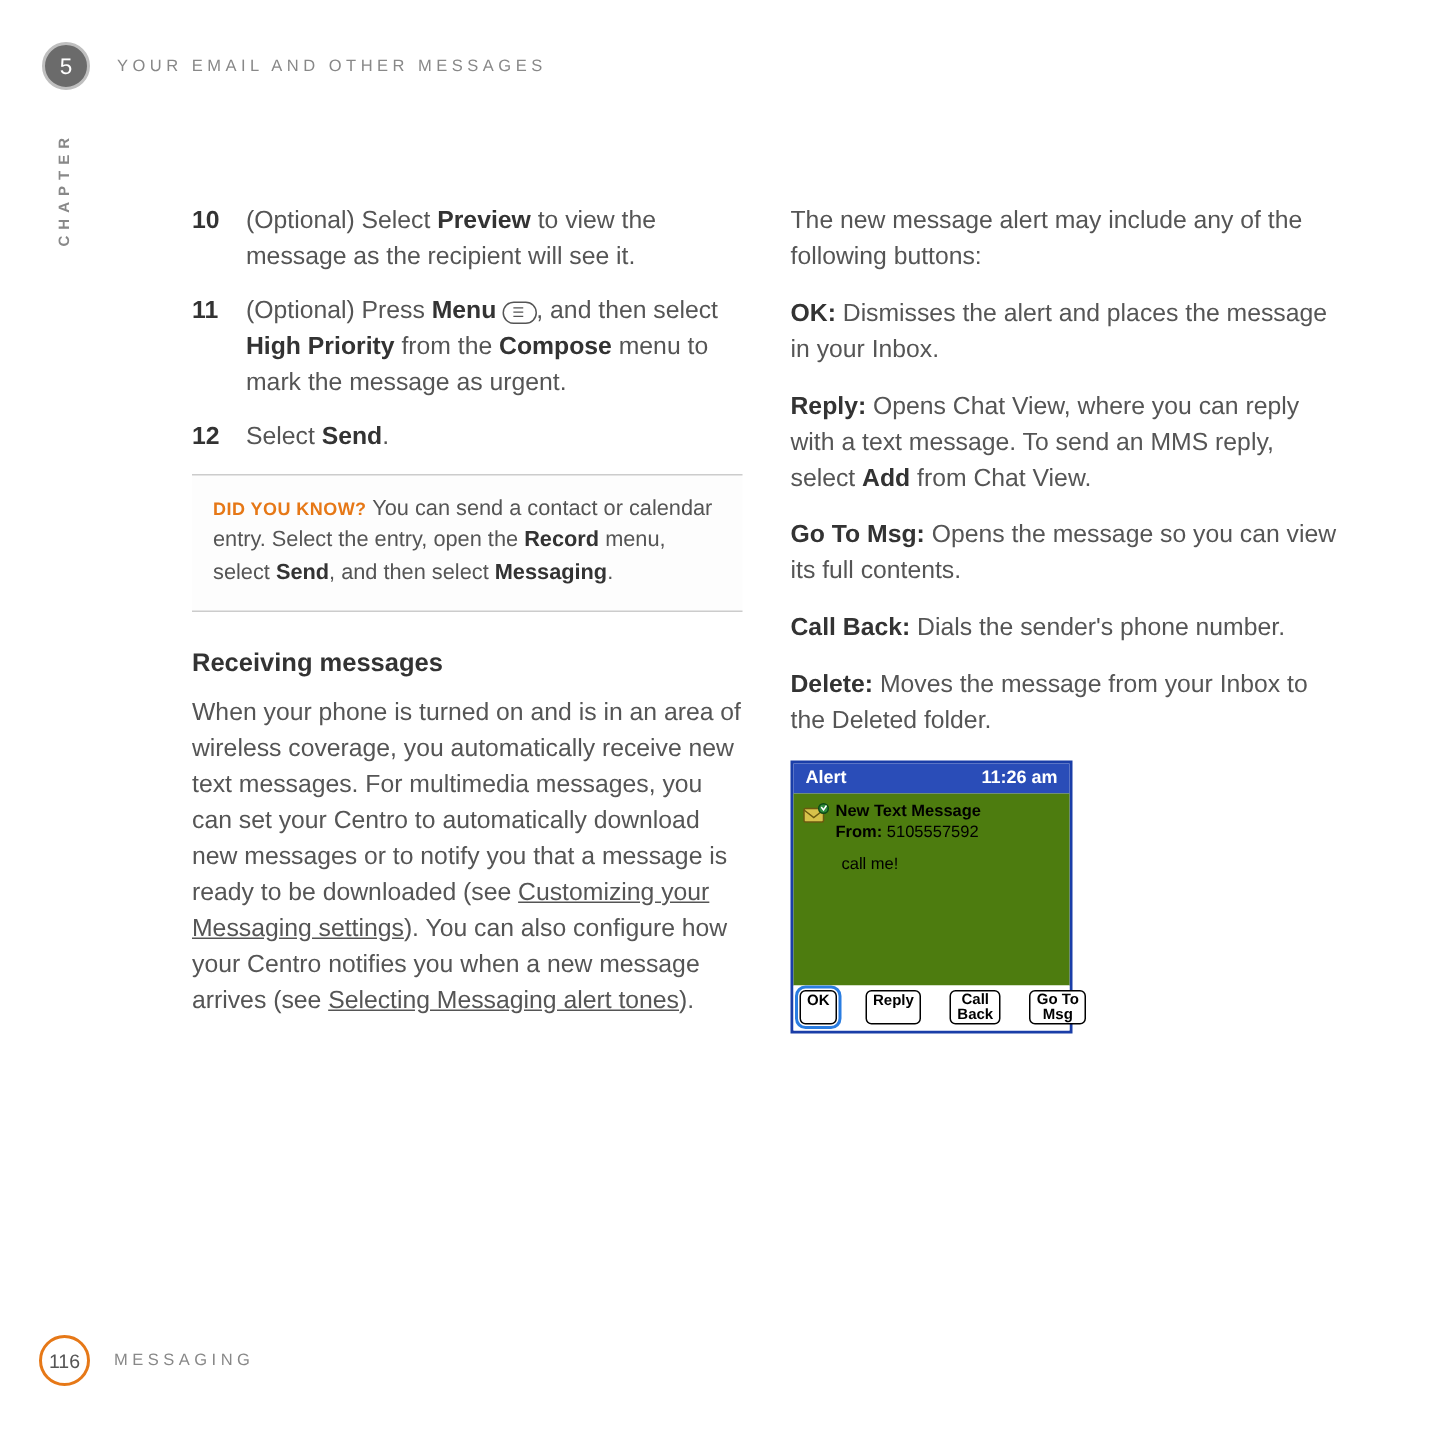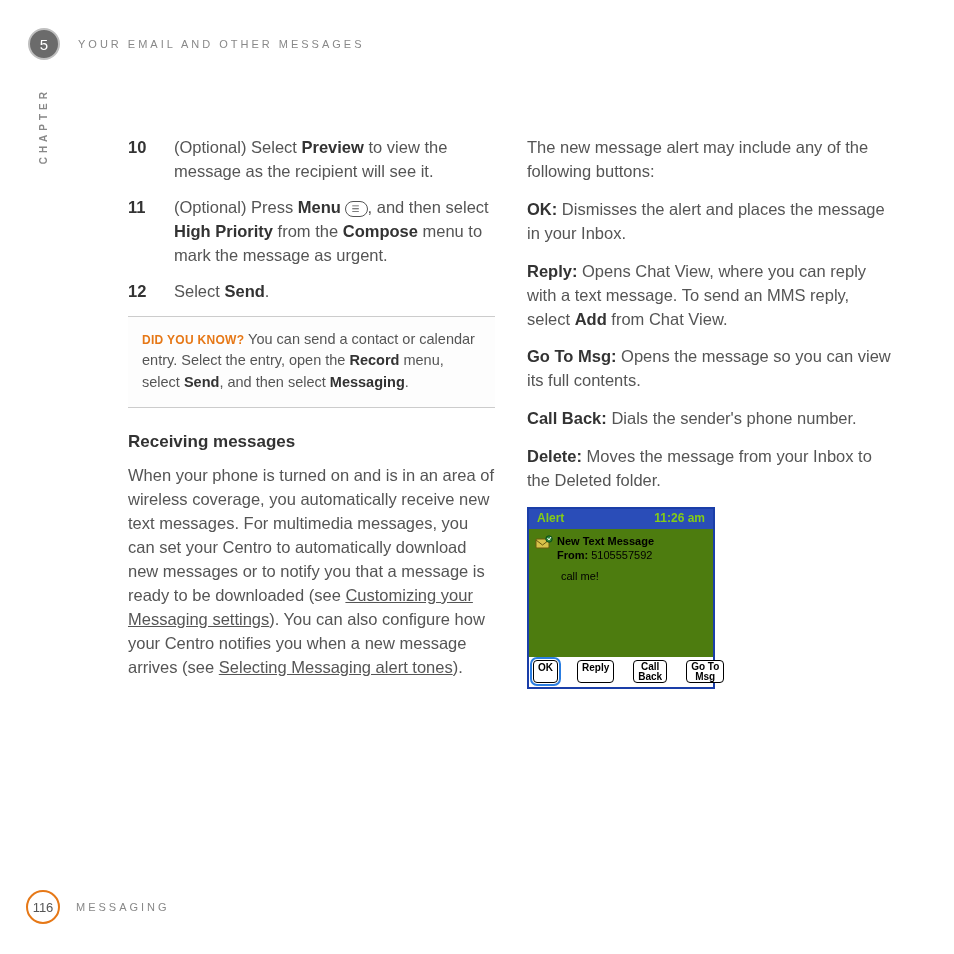--- a/index.html
+++ b/index.html
@@ -56,21 +56,21 @@
     gap: 32px;
   }
   .col {
     flex: 1;
     font-size: 16.5px;
     line-height: 1.45;
     color: #555;
   }
   .step {
     display: flex;
-    gap: 24px;
+    gap: 14px;
     margin-bottom: 12px;
   }
   .step-num {
     font-weight: bold;
     color: #333;
     min-width: 22px;
   }
   .step-body { flex: 1; }
   .b { font-weight: bold; color: #333; }
   .callout {
@@ -117,21 +117,21 @@
   .def-term { font-weight: bold; color: #333; }
   
   .alert-box {
     width: 188px;
     border: 2px solid #1a3ea8;
     margin-top: 10px;
     font-family: Arial, sans-serif;
   }
   .alert-title {
     background: #2a4db8;
-    color: #84cc16;
+    color: #ffffff;
     font-weight: bold;
     font-size: 12px;
     padding: 1px 8px 2px 8px;
     display: flex;
     justify-content: space-between;
     gap: 44px;
   }
   .alert-body {
     background: #4d7c0f;
     height: 128px;

